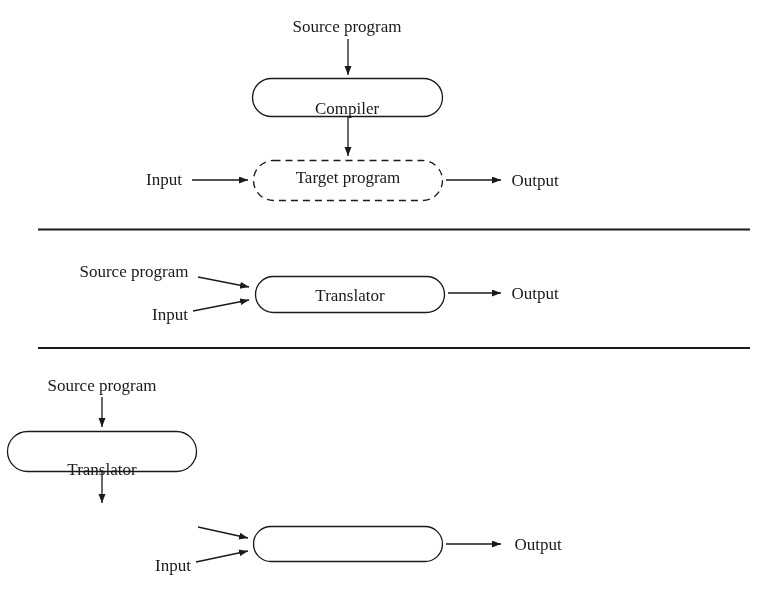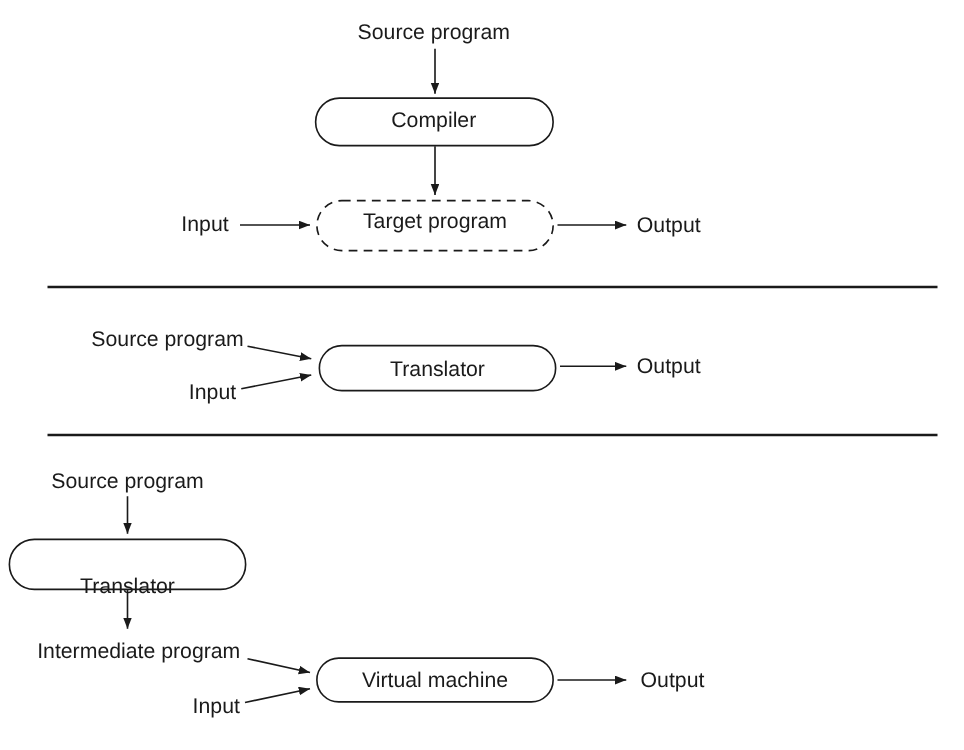--- a/index.html
+++ b/index.html
@@ -5,21 +5,21 @@
   html, body {
     margin: 0;
     padding: 0;
     background: #ffffff;
   }
   #canvas {
     position: relative;
     width: 771px;
     height: 600px;
     background: #ffffff;
-    font-family: Liberation Sans, sans-serif;
+    font-family: Liberation Serif, serif;
     color: #1a1a1a;
     overflow: hidden;
   }
   #wires {
     position: absolute;
     left: 0;
     top: 0;
   }
   .lbl {
     position: absolute;
@@ -60,30 +60,28 @@
     <line x1="102" y1="397" x2="102" y2="427" stroke="#1a1a1a" stroke-width="1.3" marker-end="url(#arrow)"></line>
     <rect x="7.5" y="431.5" width="189" height="40" rx="20" fill="none" stroke="#1a1a1a" stroke-width="1.3"></rect>
     <line x1="102" y1="472" x2="102" y2="503" stroke="#1a1a1a" stroke-width="1.3" marker-end="url(#arrow)"></line>
     <line x1="198" y1="527" x2="248" y2="538" stroke="#1a1a1a" stroke-width="1.3" marker-end="url(#arrow)"></line>
     <line x1="196" y1="562" x2="248" y2="551" stroke="#1a1a1a" stroke-width="1.3" marker-end="url(#arrow)"></line>
     <rect x="253.5" y="526.5" width="189" height="35" rx="17.5" fill="none" stroke="#1a1a1a" stroke-width="1.3"></rect>
     <line x1="446" y1="544" x2="501" y2="544" stroke="#1a1a1a" stroke-width="1.3" marker-end="url(#arrow)"></line>
   </svg>
 
   <div class="lbl" style="left:347px; top:26px;">Source program</div>
-  <div class="lbl" style="left:347px; top:96px;">Compiler</div>
+  <div class="lbl" style="left:347px; top:108px;">Compiler</div>
   <div class="lbl" style="left:348px; top:177px;">Target program</div>
   <div class="lbl" style="left:164px; top:179px;">Input</div>
   <div class="lbl" style="left:535px; top:180px;">Output</div>
 
   <div class="lbl" style="left:134px; top:271px;">Source program</div>
   <div class="lbl" style="left:170px; top:314px;">Input</div>
   <div class="lbl" style="left:350px; top:295px;">Translator</div>
   <div class="lbl" style="left:535px; top:293px;">Output</div>
 
   <div class="lbl" style="left:102px; top:385px;">Source program</div>
   <div class="lbl" style="left:102px; top:469px;">Translator</div>
-  <div class="lbl" style="left:111px; top:521px;">Intermediate program</div>
   <div class="lbl" style="left:173px; top:565px;">Input</div>
-  <div class="lbl" style="left:348px; top:544px;">Virtual machine</div>
   <div class="lbl" style="left:538px; top:544px;">Output</div>
 
 </div>
 
 </body></html>

